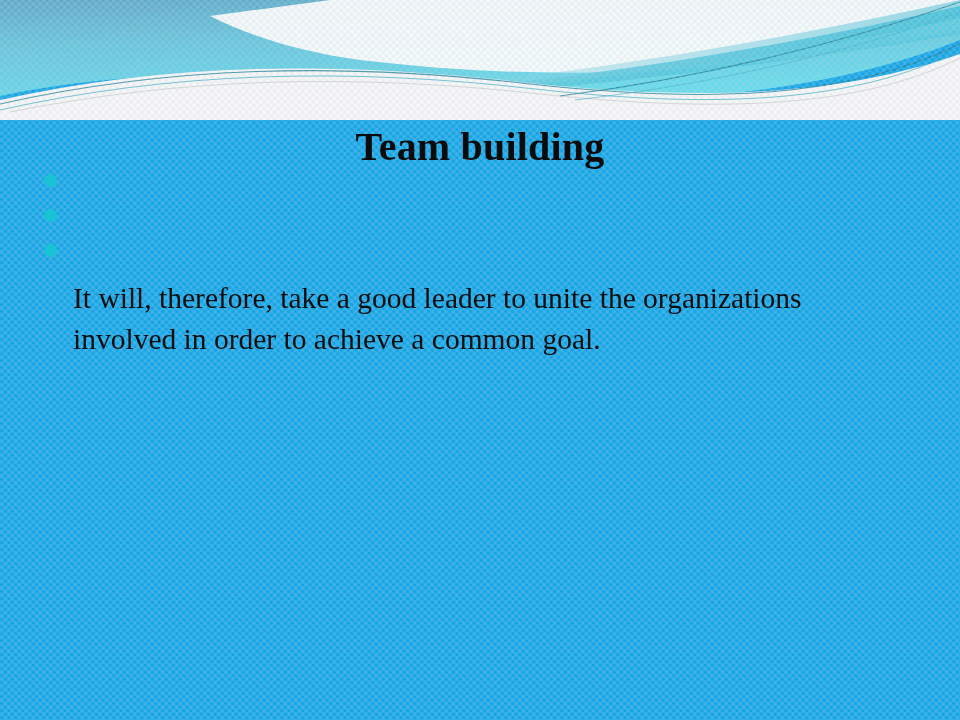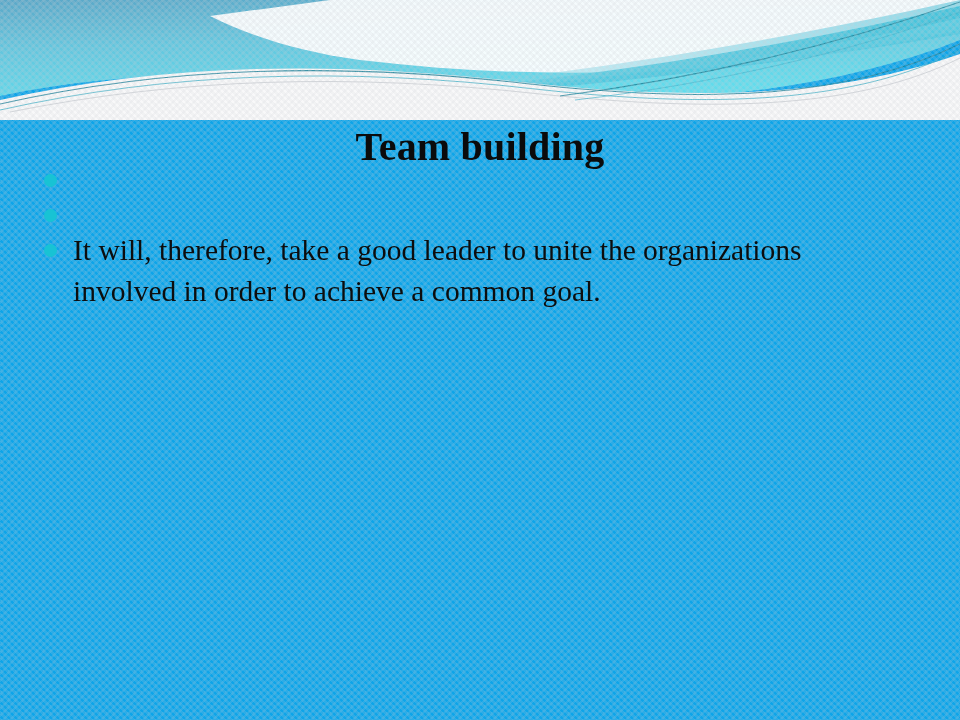--- a/index.html
+++ b/index.html
@@ -80,21 +80,21 @@
     flex: 1 1 auto;
     font-size: 29.5px;
     line-height: 41px;
     color: #0d0d0d;
     max-width: 800px;
     text-indent: 0;
   }
 
   .bullet-text.narrow { max-width: 735px; }
   .bullet-text.mid    { max-width: 700px; }
-  .bullet-text.wide   { max-width: 790px; }
+  .bullet-text.wide   { max-width: 790px; margin-top: 48px; }
 </style>
 </head>
 <body>
 
 <div id="slide">
 
   <svg id="wave-header" viewBox="0 0 960 120" preserveAspectRatio="none" xmlns="http://www.w3.org/2000/svg">
     <defs>
       <linearGradient id="gradMain" x1="0" y1="0" x2="0.35" y2="1">
         <stop offset="0%" stop-color="#5ba8c8"></stop>

